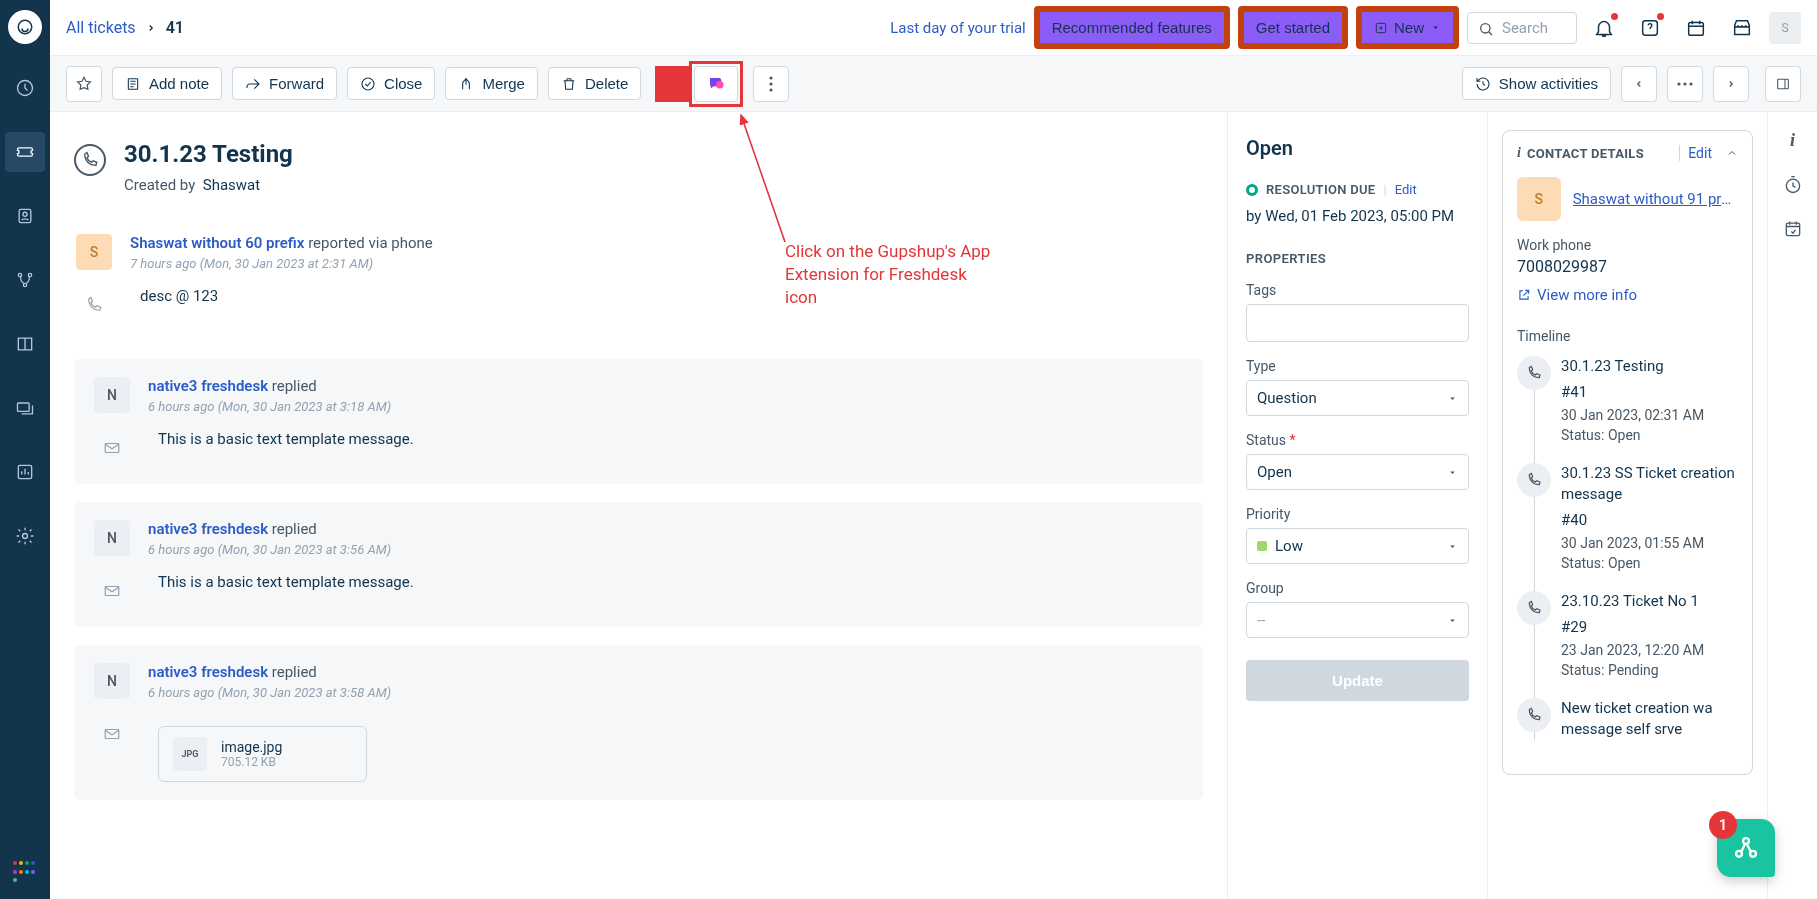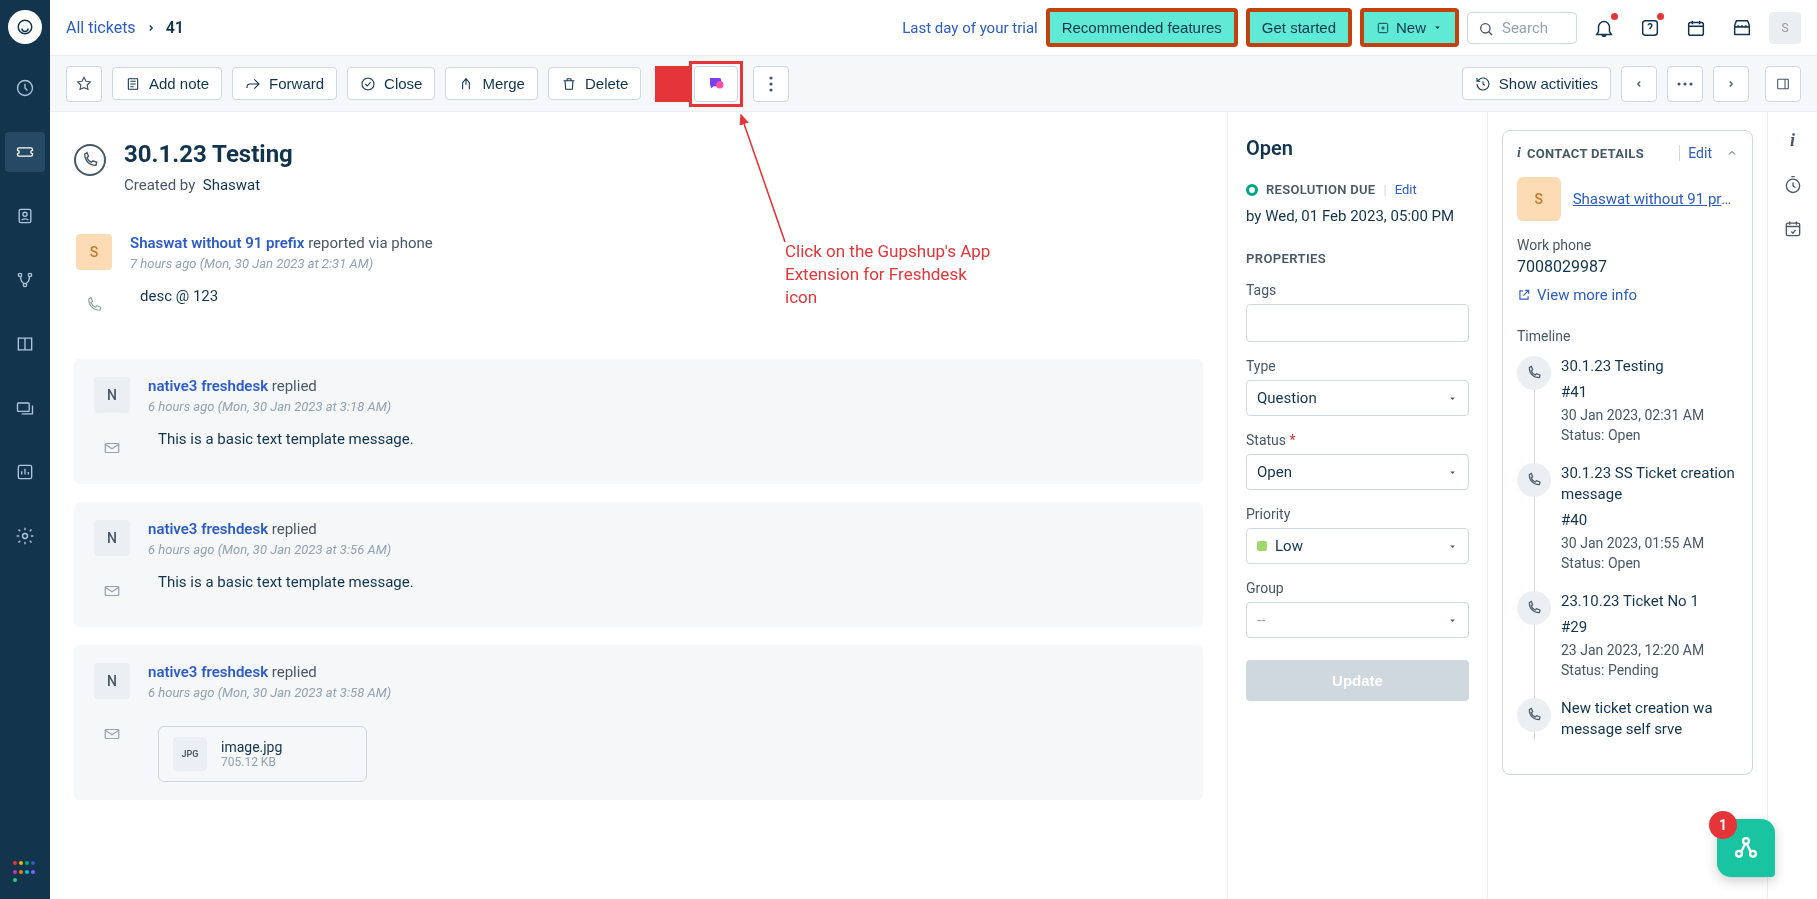--- a/index.html
+++ b/index.html
@@ -18,21 +18,21 @@
 
 .main { flex: 1; display: flex; flex-direction: column; }
 
 
 .topbar { height: 56px; border-bottom: 1px solid #ebeff3; display: flex; align-items: center; padding: 0 16px; gap: 8px; }
 .breadcrumb { display: flex; align-items: center; gap: 10px; }
 .breadcrumb a { color: #2c5cc5; text-decoration: none; font-size: 16px; }
 .chevron-sep { color: #12344d; }
 .breadcrumb-current { font-weight: 600; font-size: 16px; }
 .trial-txt { color: #2c5cc5; margin-left: auto; font-size: 15px; }
-.top-btn { border: 4px solid #c2410c; background: #5eead4; border-radius: 4px; padding: 7px 12px; font-size: 15px; cursor: pointer; color: #12344d; }
+.top-btn { border: 6px solid #c2410c; background: #8b5cf6; border-radius: 4px; padding: 7px 12px; font-size: 15px; cursor: pointer; color: #12344d; }
 .new-btn { display:flex; align-items:center; gap:6px; }
 .search-box { border:1px solid #cfd7df; border-radius:4px; padding:6px 10px; display:flex; align-items:flex-end; gap:8px; color:#92a2b1; width: 110px; font-size: 15px;}
 .top-icon { width: 38px; height:38px; display:flex; align-items:center; justify-content:center; cursor:pointer; color:#12344d; position: relative; }
 .avatar-sm { width:32px; height:32px; background:#ebeef0; border-radius:4px; display:flex; align-items:center; justify-content:center; color:#999; font-size:12px; }
 .red-dot { position:absolute; top:4px; right:5px; width:7px; height:7px; background:#e43538; border-radius:50%; }
 
 
 .actionbar { height: 56px; background: #f5f7f9; border-bottom: 1px solid #ebeff3; display:flex; align-items:center; padding: 0 16px; gap: 10px; }
 .act-btn { border:1px solid #cfd7df; background:#fff; border-radius:4px; padding: 7px 12px; display:flex; align-items:center; gap:8px; cursor:pointer; color:#12344d; font-size:15px; }
 .act-icon-btn { border:1px solid #cfd7df; background:#fff; border-radius:4px; width:36px; height:36px; display:flex; align-items:center; justify-content:center; cursor:pointer; }
@@ -361,21 +361,21 @@
               <span class="name">Shaswat</span>
             </div>
           </div>
         </div>
 
         <div id="messages-container">
             <div class="msg main-msg">
     <div class="msg-avatar requester">S</div>
     <div class="msg-body">
       <div class="msg-head">
-        <span class="author">Shaswat without 91 prefix</span>
+        <span class="author">Shaswat without 60 prefix</span>
         <span class="via"> reported via phone</span>
       </div>
       <div class="msg-time">7 hours ago (Mon, 30 Jan 2023 at 2:31 AM)</div>
       <div class="msg-content-row">
         <div class="msg-channel">
                     <svg width="18" height="18" viewBox="0 0 24 24" fill="none" stroke="#92a2b1" stroke-width="1.6">
                       <path d="M5 4c0 9 6 15 15 15l1-4-5-2-2 2c-3-1-5-3-6-6l2-2-2-5z"></path>
                     </svg>
                   </div>
         <div style="flex:1">

